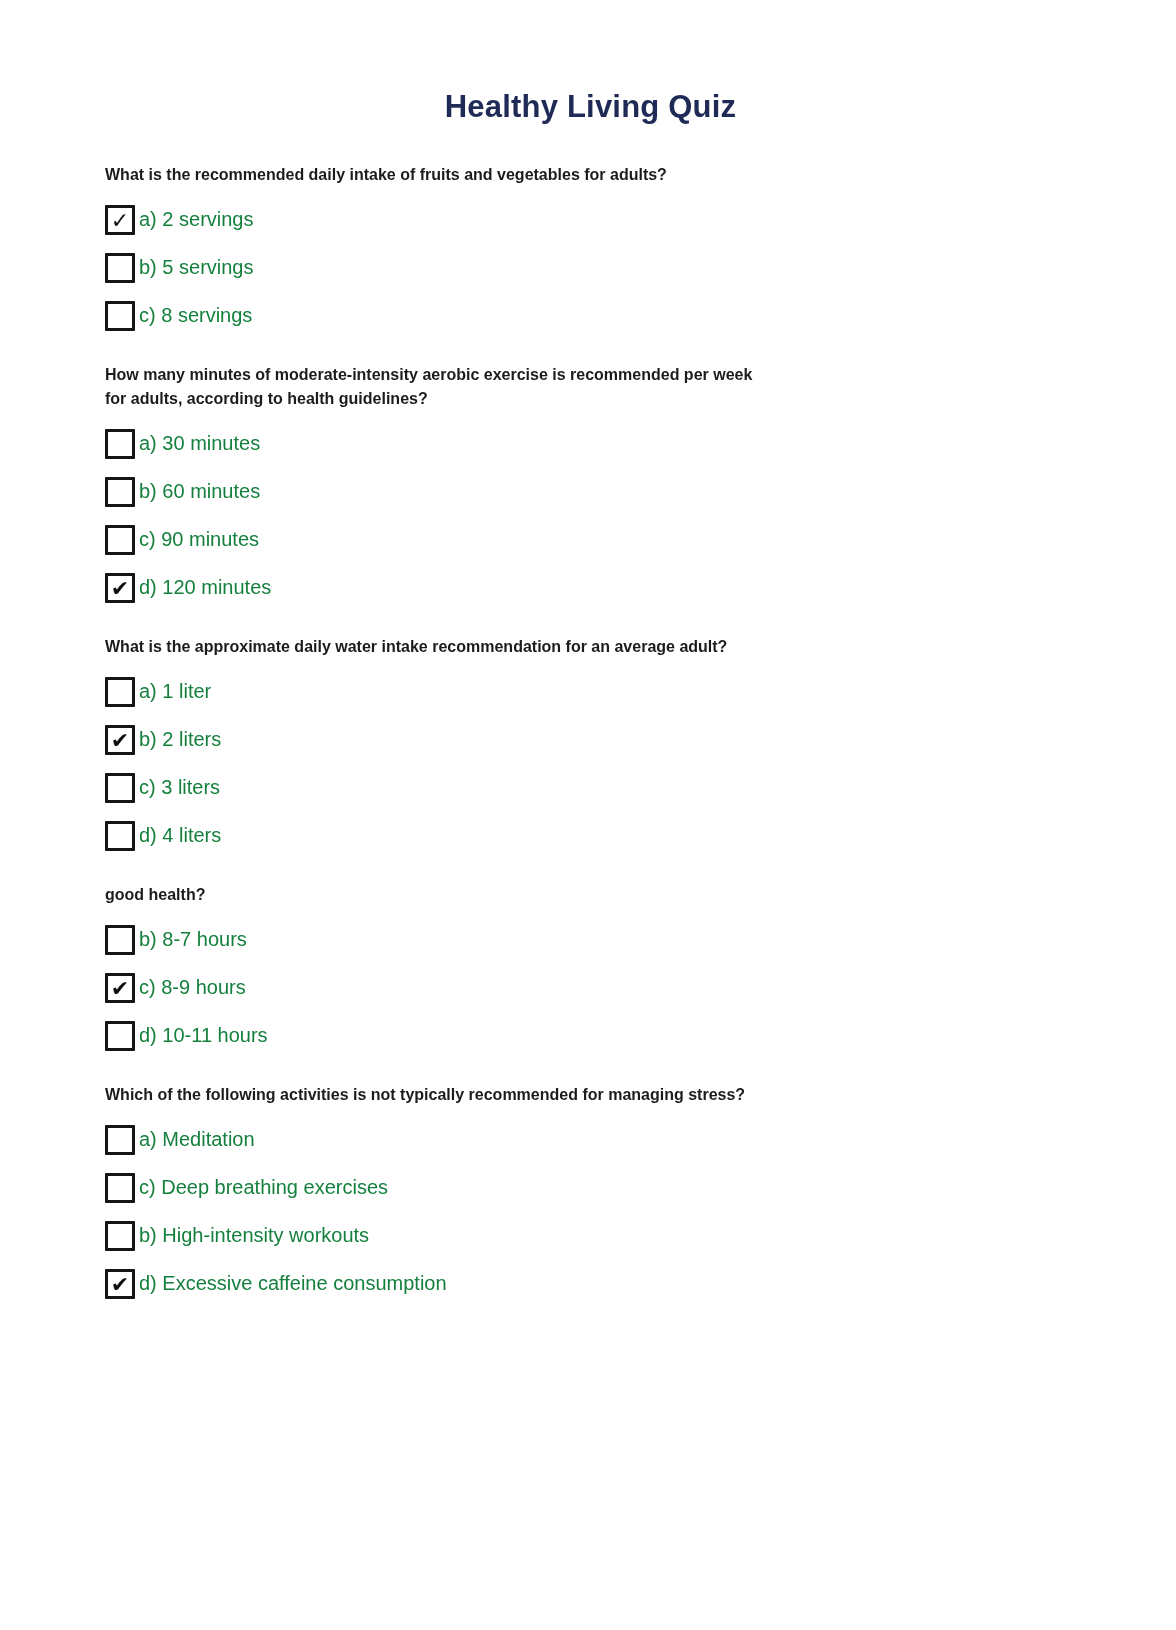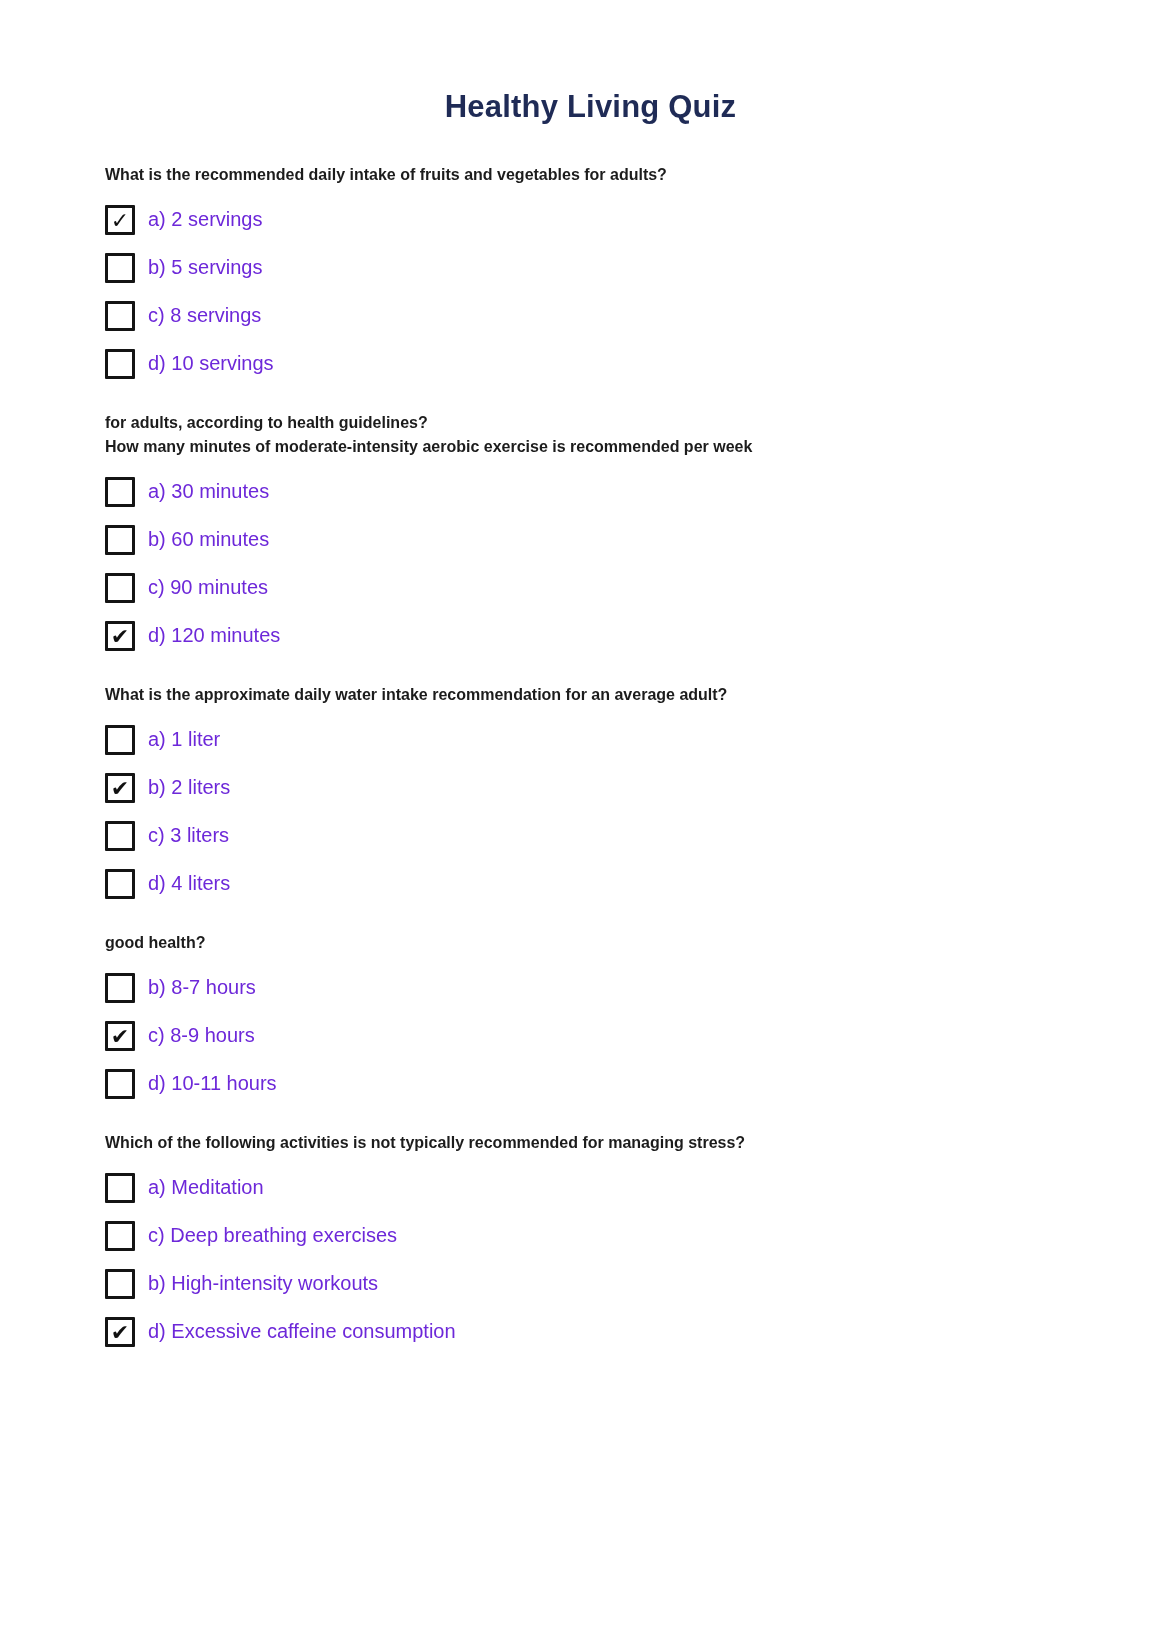--- a/index.html
+++ b/index.html
@@ -69,23 +69,23 @@
     color: #101010;
     transform: translateY(1px);
   }
   .checkbox .mark.light {
     font-weight: normal;
   }
   .checkbox .mark.heavy {
     font-weight: bold;
   }
   .option-label {
-    margin-left: 13px;
+    margin-left: 4px;
     font-size: 20px;
-    color: #6d28d9;
+    color: #15803d;
     line-height: 24px;
     transform: translateY(-1px);
     white-space: nowrap;
   }
 </style>
 </head>
 <body>
 
 <div class="page">
   <h1 class="quiz-title">Healthy Living Quiz</h1>
@@ -110,33 +110,27 @@
     <span class="option-label">b) 5 servings</span>
   </div>
 
   <div class="option-row">
     <span class="checkbox">
       <span class="mark"></span>
     </span>
     <span class="option-label">c) 8 servings</span>
   </div>
 
-  <div class="option-row">
-    <span class="checkbox">
-      <span class="mark"></span>
-    </span>
-    <span class="option-label">d) 10 servings</span>
-  </div>
-</div>
-  </section>
-
-  <section class="question-block">
-    <div class="question-prompt">
+</div>
+  </section>
+
+  <section class="question-block">
+    <div class="question-prompt">
+          <div>How many minutes of moderate-intensity aerobic exercise is recommended per week</div>
           <div>for adults, according to health guidelines?</div>
-          <div>How many minutes of moderate-intensity aerobic exercise is recommended per week</div>
         </div>
     <div class="options">
   <div class="option-row">
     <span class="checkbox">
       <span class="mark"></span>
     </span>
     <span class="option-label">a) 30 minutes</span>
   </div>
 
   <div class="option-row">

